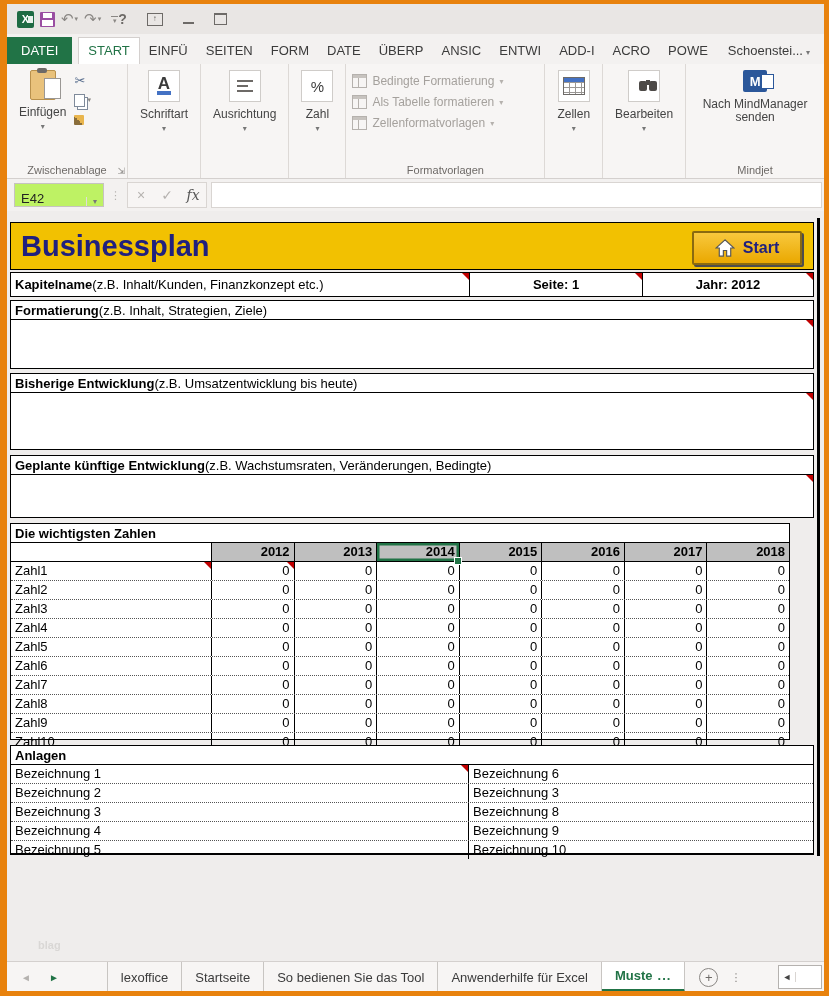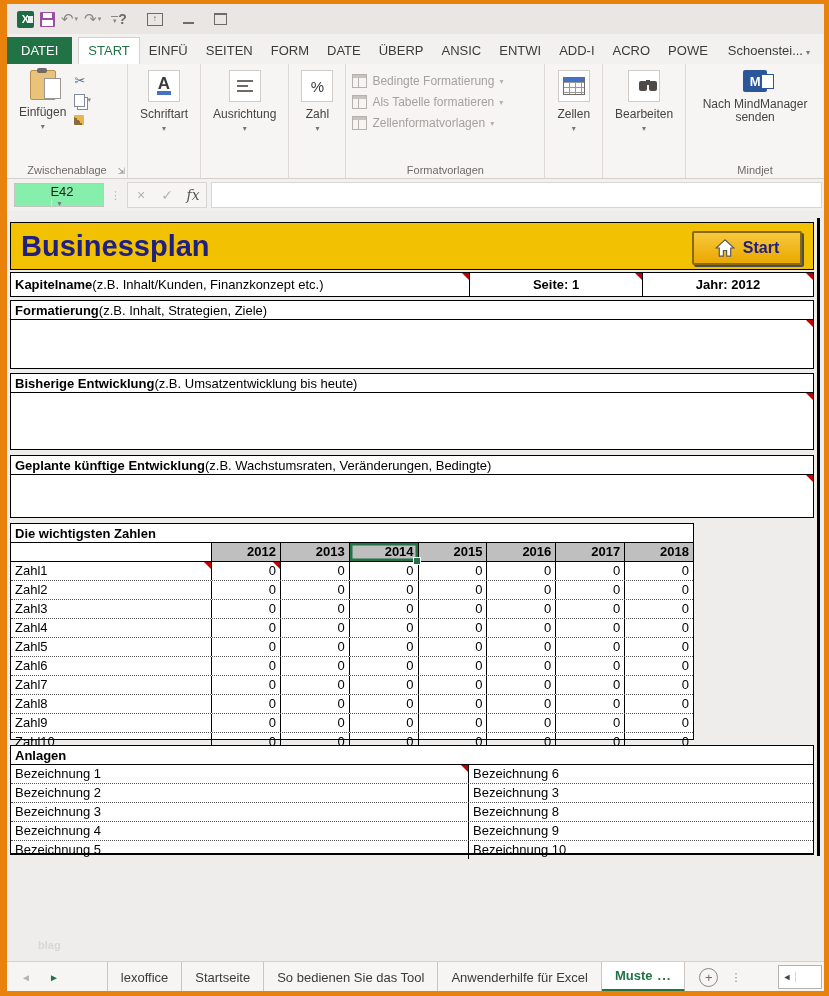--- a/index.html
+++ b/index.html
@@ -78,21 +78,21 @@
   .binoc i{width:8px;height:10px;background:#4d4a47;border-radius:2px;display:block;}
   .binoc i:first-child{margin-right:2px;}
   .binoc::after{content:"";width:4px;height:5px;background:#4d4a47;margin-left:-11px;margin-top:-8px;}
   .mm-ic{width:24px;height:22px;background:#2b579a;border-radius:2px;color:#fff;font-weight:bold;
          font-size:13px;display:flex;align-items:center;justify-content:center;position:relative;}
   .mm-ic::after{content:"";position:absolute;right:-7px;top:4px;width:11px;height:13px;background:#fff;border:1px solid #2b579a;}
   .two-line{line-height:14px;margin-top:5px;}
   
   .fbar{position:absolute;left:7px;top:179px;right:5px;height:32px;background:#f3f1f0;
         display:flex;align-items:center;padding-left:7px;font-size:13px;}
-  .namebox{width:88px;height:22px;background:#86efac;border:1px solid #c6c3c0;display:flex;align-items:center;flex-direction:column;}
+  .namebox{width:88px;height:22px;background:#bef264;border:1px solid #c6c3c0;display:flex;align-items:flex-end;}
   .namebox .nb-text{flex:1;padding-left:6px;color:#222;}
   .namebox .nb-dd{width:16px;text-align:center;color:#777;font-size:8px;border-left:1px solid #e0ddda;}
   .fsep{color:#b5b2af;font-size:11px;margin:0 6px;letter-spacing:0;}
   .fbtns{display:flex;align-items:center;height:24px;border:1px solid #d9d5d2;background:#f7f5f4;}
   .fbtn{width:26px;text-align:center;color:#b5b2af;font-size:14px;}
   .fbtn.fx{font-family:"DejaVu Serif",serif;font-style:italic;color:#555;font-size:14px;}
   .finput{flex:1;height:24px;background:#fff;border:1px solid #d9d5d2;margin-left:4px;margin-right:2px;}
   
   .work{position:absolute;left:7px;top:211px;right:5px;height:750px;background:#efedec;}
   .page-el{position:absolute;background:#fff;border:1.5px solid #000;box-sizing:border-box;font-size:13px;color:#000;}
@@ -108,21 +108,21 @@
   .inforow .c1{width:458px;}
   .inforow .c2{width:173px;justify-content:center;font-weight:bold;border-left:1.5px solid #000;}
   .inforow .c3{flex:1;justify-content:center;font-weight:bold;border-left:1.5px solid #000;}
   .b{font-weight:bold;}
   .section .shead{height:18px;border-bottom:1px solid #000;display:flex;align-items:center;padding-left:4px;white-space:nowrap;}
   .section .sbody{position:relative;}
   .sec1{left:10px;top:300px;width:804px;height:69px;}
   .sec2{left:10px;top:373px;width:804px;height:77px;}
   .sec3{left:10px;top:455px;width:804px;height:63px;}
   
-  .ztable{left:10px;top:523px;width:684px;height:217px;}
+  .ztable{left:10px;top:523px;width:780px;height:217px;}
   .ztitle{height:18px;border-bottom:1px solid #000;font-weight:bold;padding-left:4px;display:flex;align-items:center;}
   .zhead{display:flex;height:18px;border-bottom:1px solid #000;align-items:center;}
   .zhead .zlab{width:200px;}
   .zhead .zyear{flex:1;background:#bfbfbf;font-weight:bold;text-align:right;padding-right:4px;
                 border-left:1px solid #000;line-height:18px;position:relative;box-sizing:border-box;}
   .zhead .zyear.sel{box-shadow:inset 0 0 0 2.5px #217346;}
   .zhead .zyear.sel .handle{position:absolute;right:-3px;bottom:-4px;width:6px;height:6px;background:#217346;border:1px solid #fff;z-index:5;}
   .zrow{display:flex;height:18px;border-bottom:1px dotted #555;}
   .zrow:last-child{border-bottom:none;}
   .zrow .zlab{width:200px;padding-left:4px;line-height:18px;position:relative;box-sizing:border-box;}

